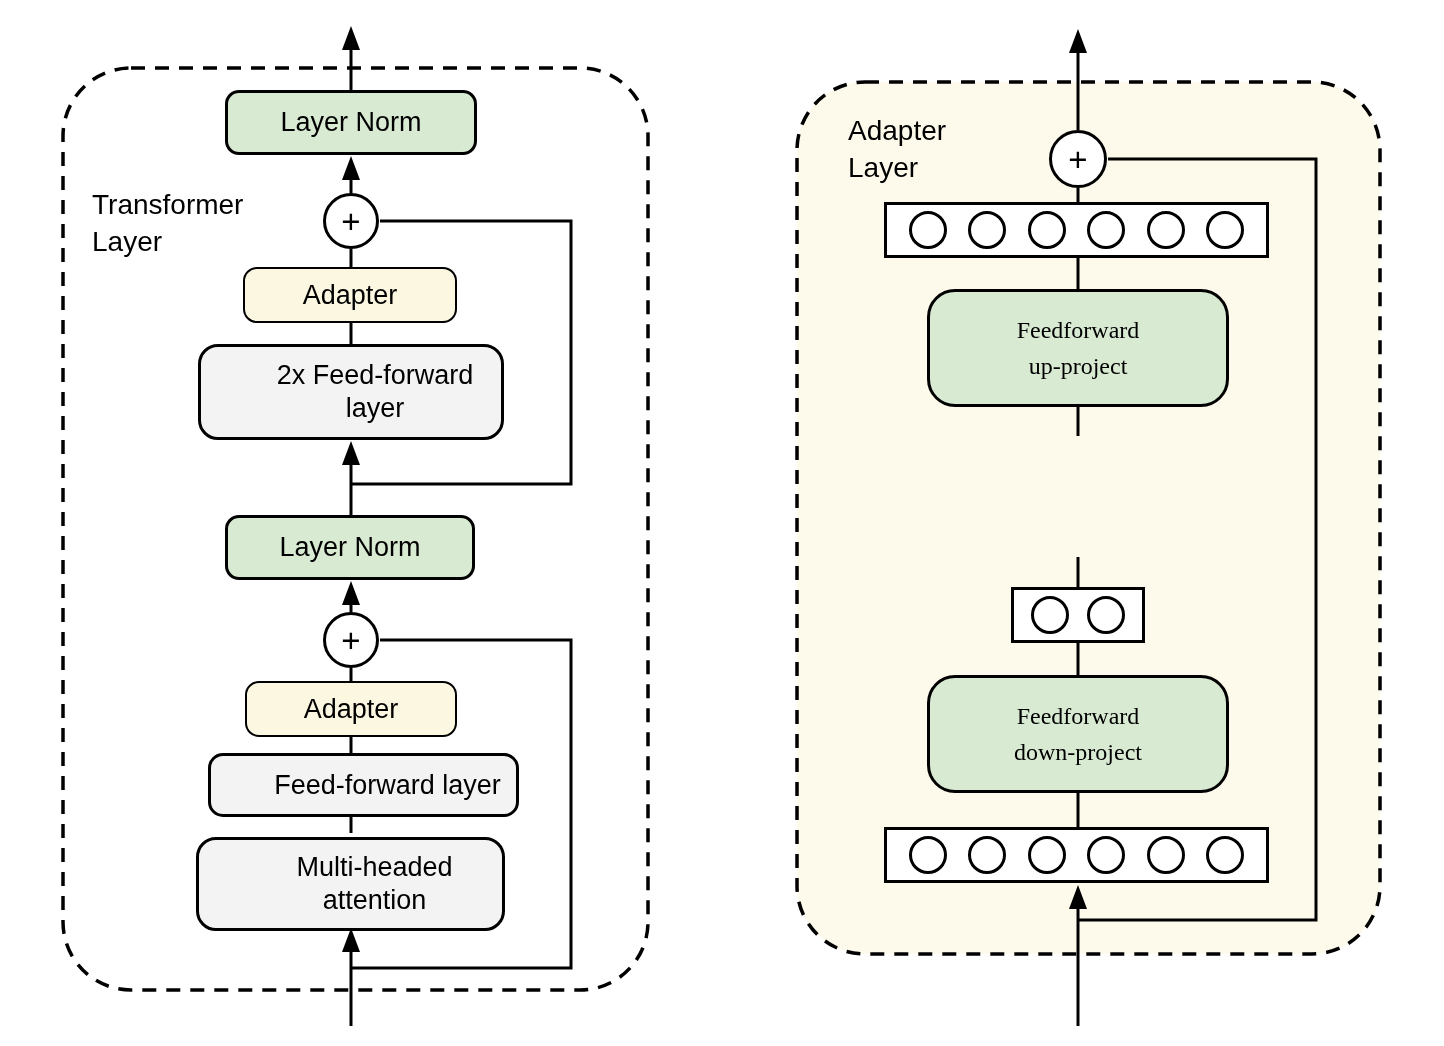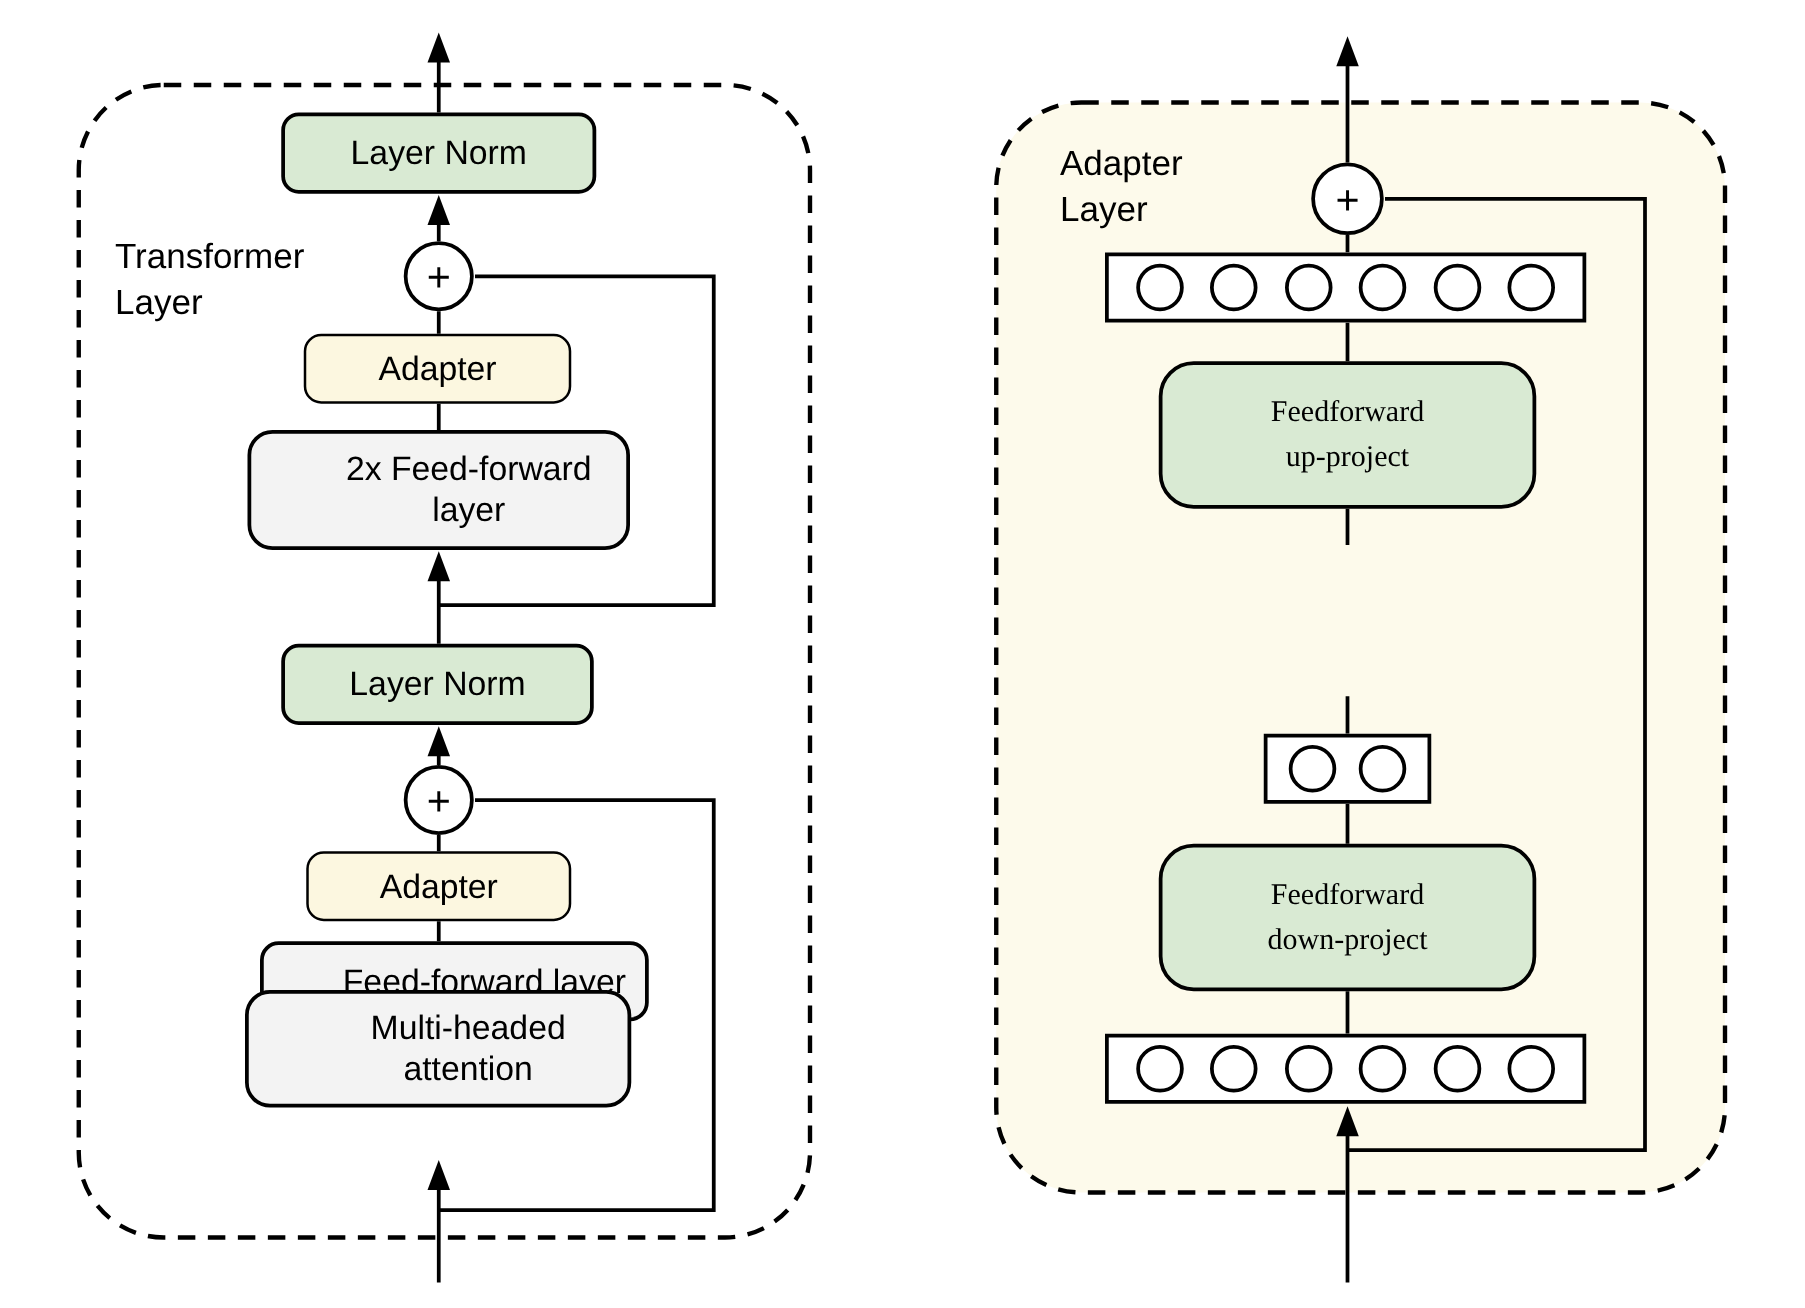--- a/index.html
+++ b/index.html
@@ -109,21 +109,21 @@
 layer</div>
 
   <div class="box green" style="left:225px;top:515px;width:250px;height:65px;">Layer Norm</div>
 
   <div class="add-circle" style="left:323px;top:612px;width:56px;height:56px;">+</div>
 
   <div class="box yellow" style="left:245px;top:681px;width:212px;height:56px;">Adapter</div>
 
   <div class="box gray" style="left:196px;top:753px;width:311px;height:64px;border-radius:15px;margin-left:12px;">Feed-forward layer</div>
 
-  <div class="box gray" style="left:196px;top:792px;width:309px;height:94px;">Multi-headed
+  <div class="box gray" style="left:196px;top:837px;width:309px;height:94px;">Multi-headed
 attention</div>
 
   <div class="panel-label" style="left:848px;top:112px;">Adapter
 Layer</div>
 
   <div class="add-circle" style="left:1049px;top:130px;width:58px;height:58px;">+</div>
 
   <div class="row" style="left:884px;top:202px;width:385px;height:56px;">
       <span class="node-circle"></span>
       <span class="node-circle"></span>

